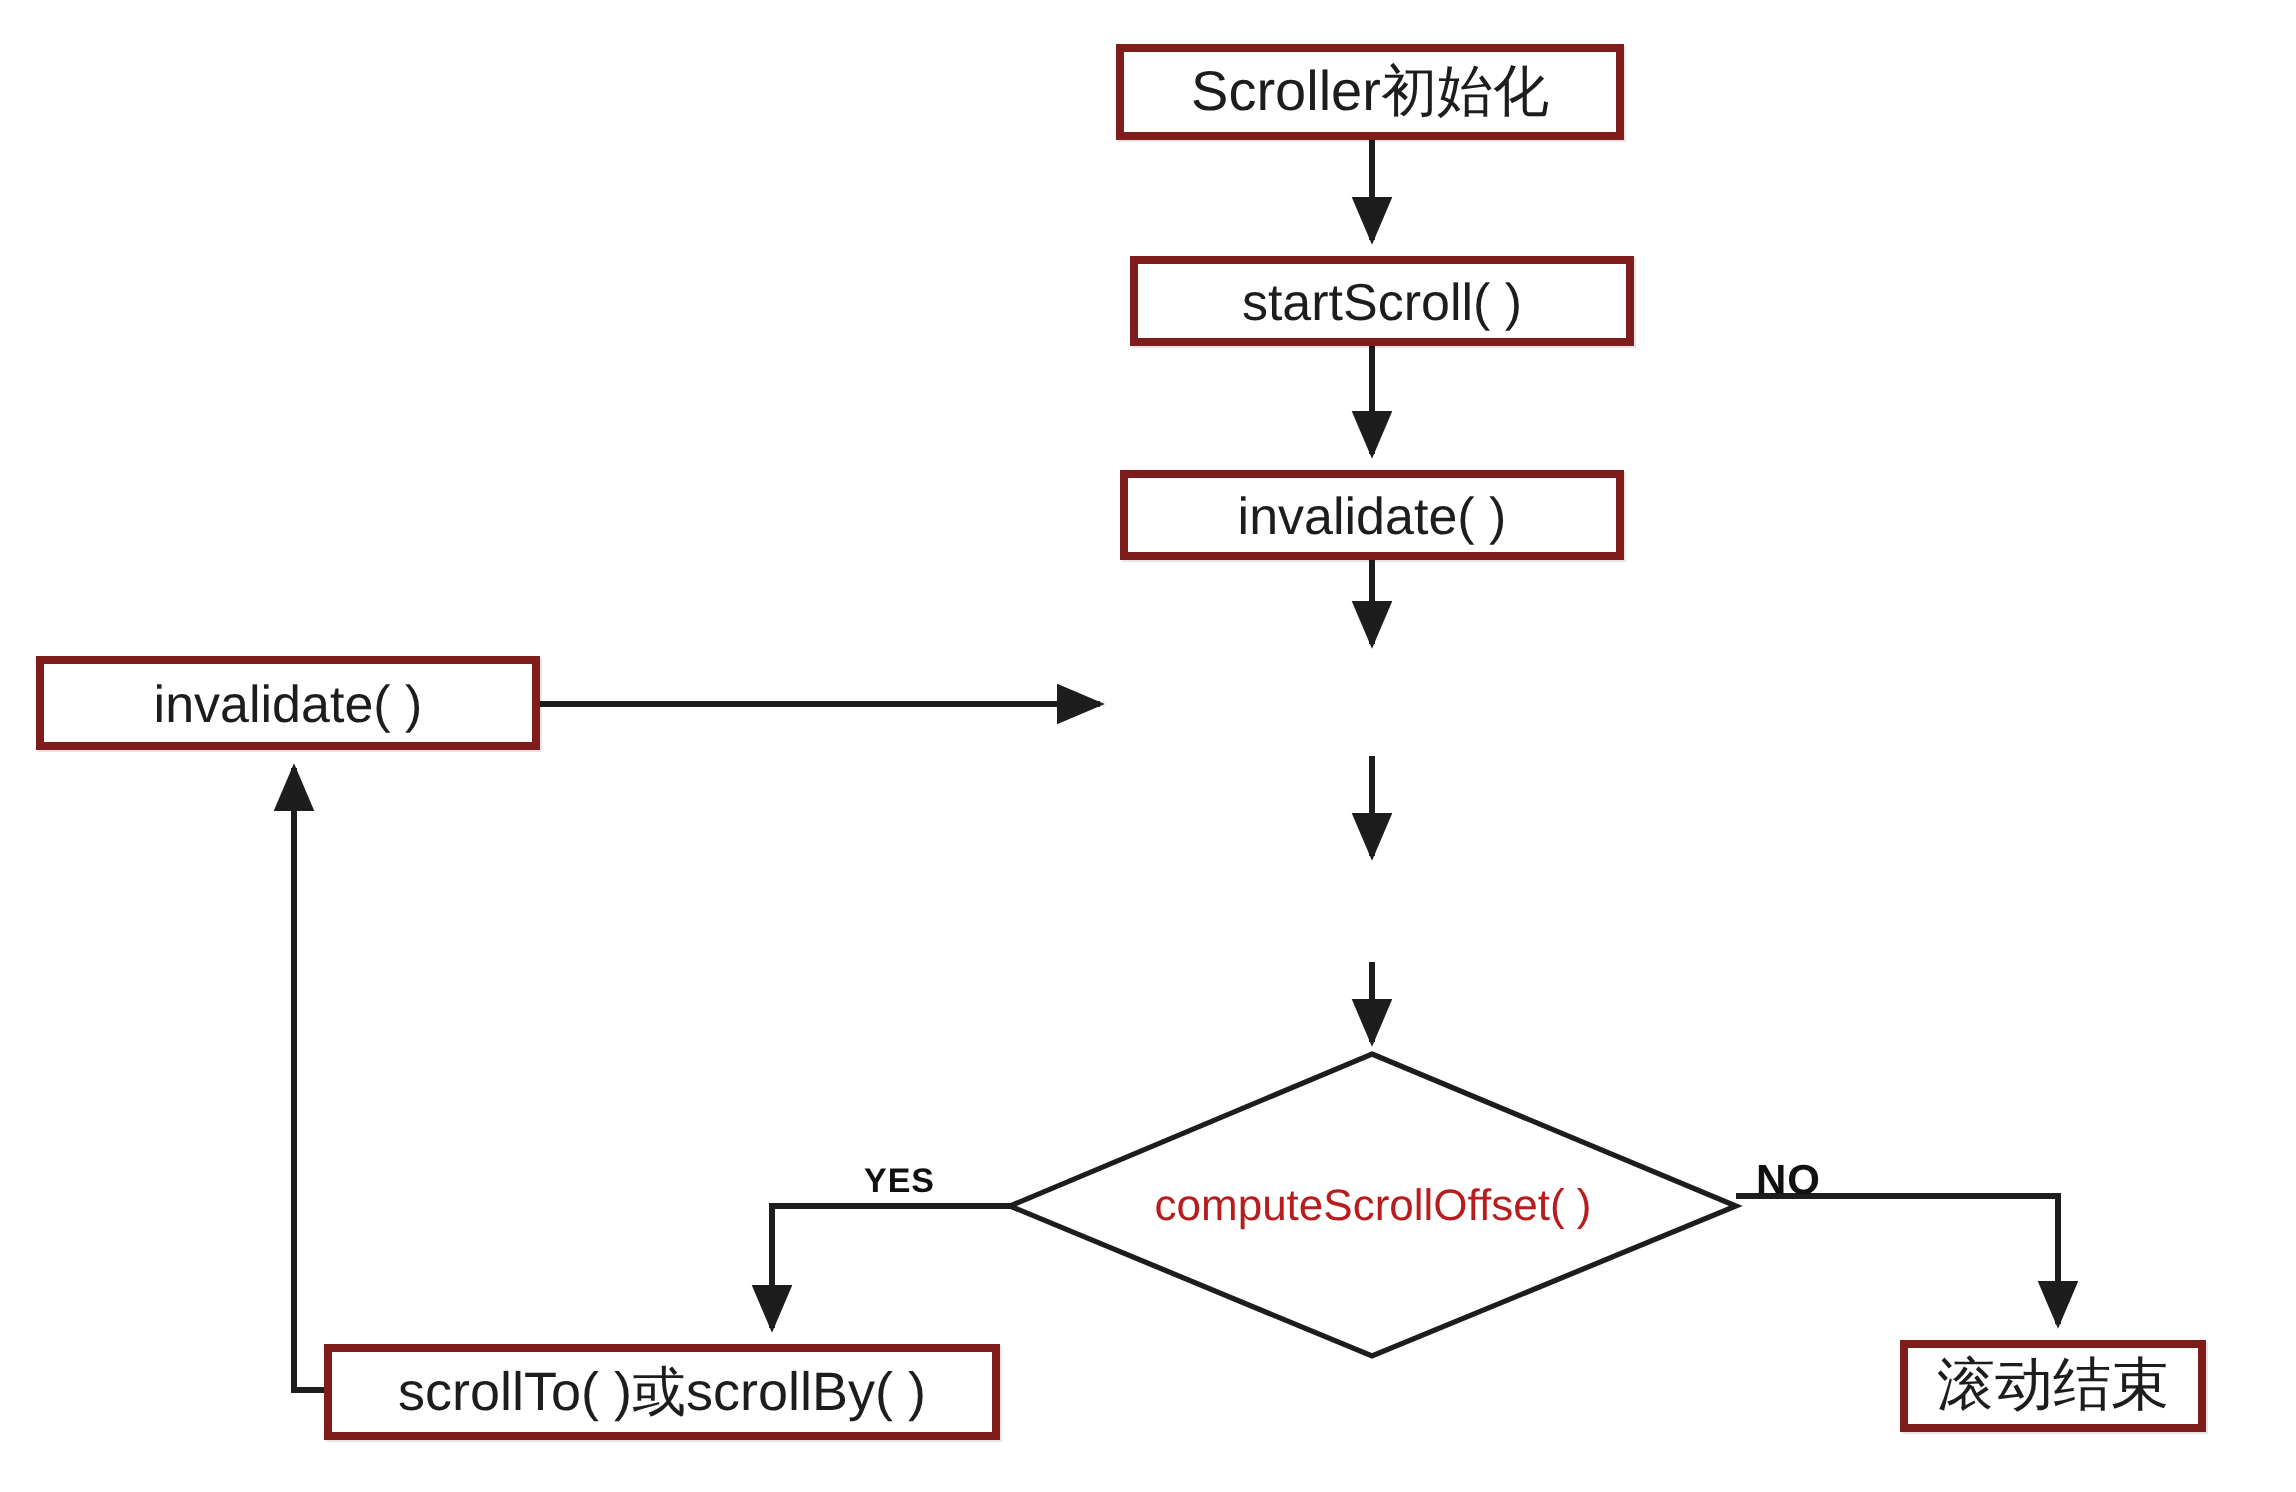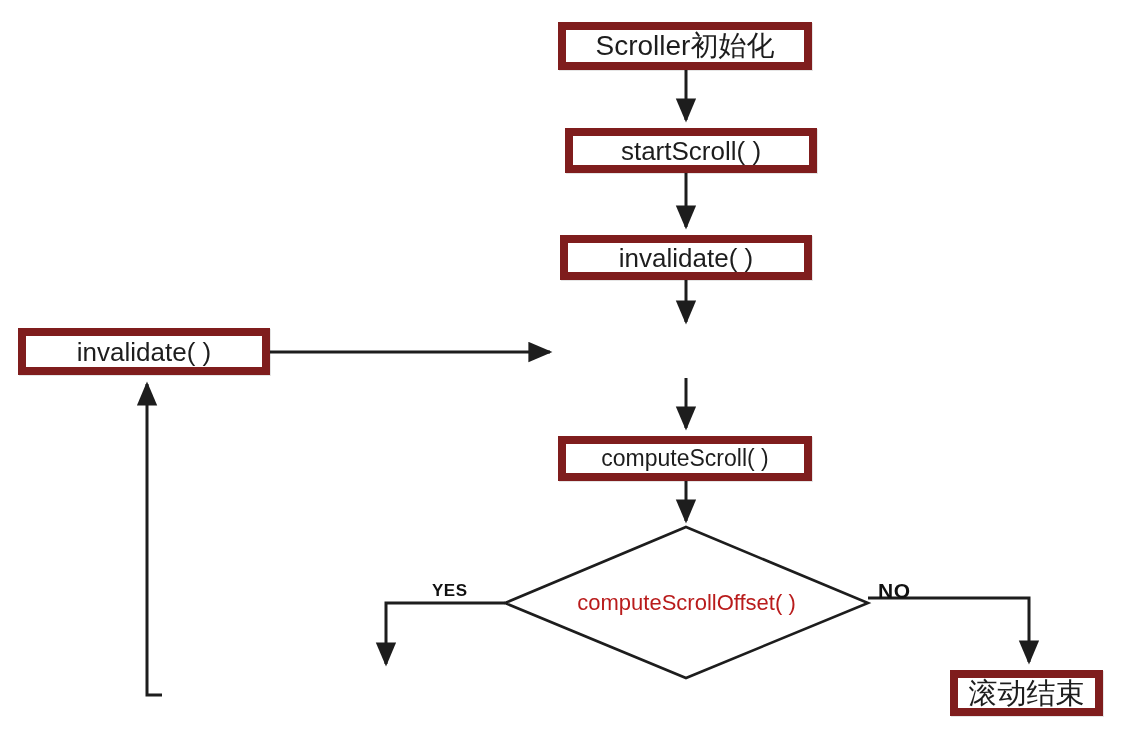--- a/index.html
+++ b/index.html
@@ -20,21 +20,21 @@
   #flow-svg {
     position: absolute;
     left: 0;
     top: 0;
     width: 1148px;
     height: 746px;
   }
   .node {
     position: absolute;
     box-sizing: border-box;
-    border: 8px solid #7f1d1d;
+    border: 4px solid #7f1d1d;
     background: #ffffff;
     display: flex;
     align-items: center;
     justify-content: center;
     color: #1d1d1d;
     line-height: 1;
     white-space: nowrap;
     box-shadow: 1px 1px 0 rgba(0,0,0,0.10);
   }
   .node-label {
@@ -101,32 +101,32 @@
 
   <div class="node" style="left:565px; top:128px; width:252px; height:45px; font-size:26px;">
     <span class="node-label">startScroll( )</span>
   </div>
 
   <div class="node" style="left:560px; top:235px; width:252px; height:45px; font-size:26px;">
     <span class="node-label">invalidate( )</span>
   </div>
 
 
-  <div class="node" style="left:558px; top:436px; width:254px; height:45px; font-size:23px;">
-    <span class="node-label">computeScroll( )</span>
-  </div>
 
   <div class="diamond-wrap" style="left:505px; top:527px; width:363px; height:151px;">
     <span class="diamond-label" style="font-size:22px;">computeScrollOffset( )</span>
   </div>
 
   <div class="node" style="left:18px; top:328px; width:252px; height:47px; font-size:26px;">
     <span class="node-label">invalidate( )</span>
   </div>
 
+  <div class="node" style="left:162px; top:672px; width:338px; height:48px; font-size:27px;">
+    <span class="node-label">scrollTo( )或scrollBy( )</span>
+  </div>
 
   <div class="node" style="left:950px; top:670px; width:153px; height:46px; font-size:29px;">
     <span class="node-label">滚动结束</span>
   </div>
 
   <div class="edge-label" style="left:432px; top:582px; font-size:17px;">YES</div>
 
   <div class="edge-label" style="left:878px; top:580px; font-size:21px;text-align:center;">NO</div>
 
 </div>

